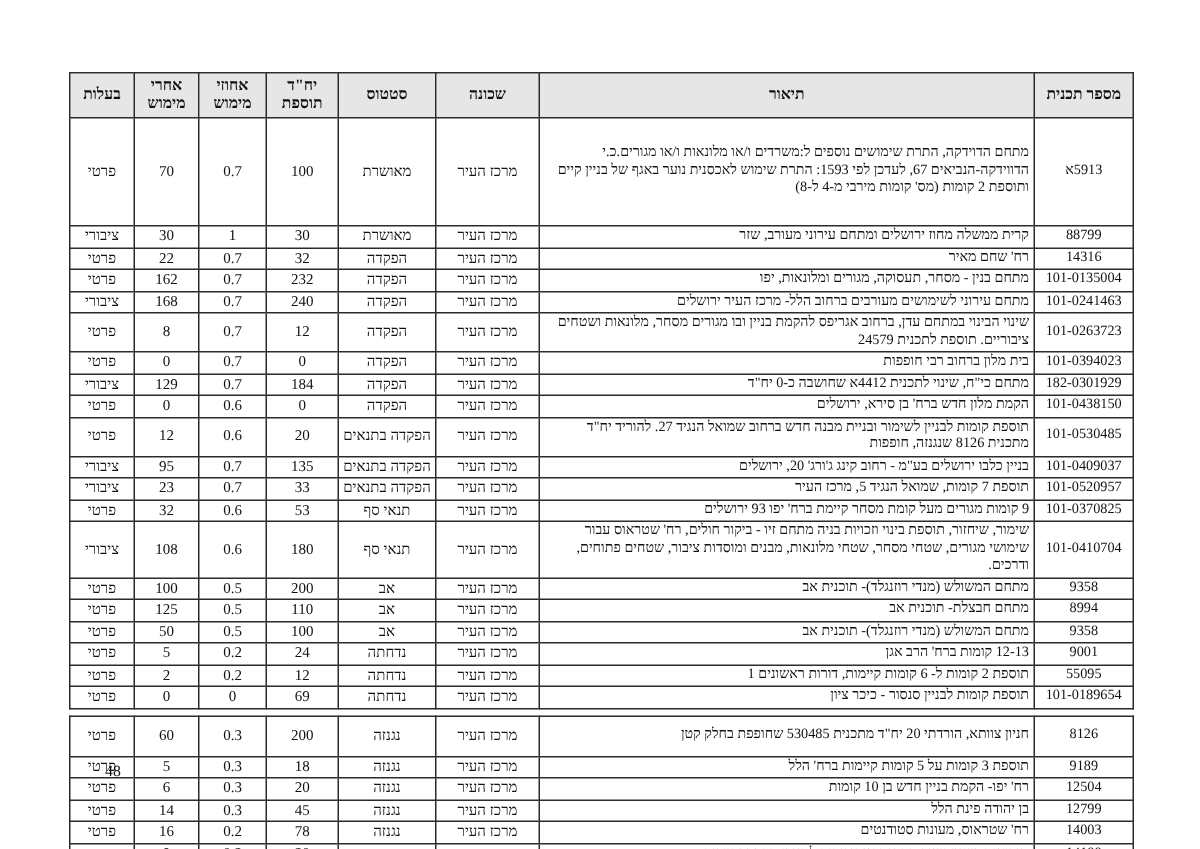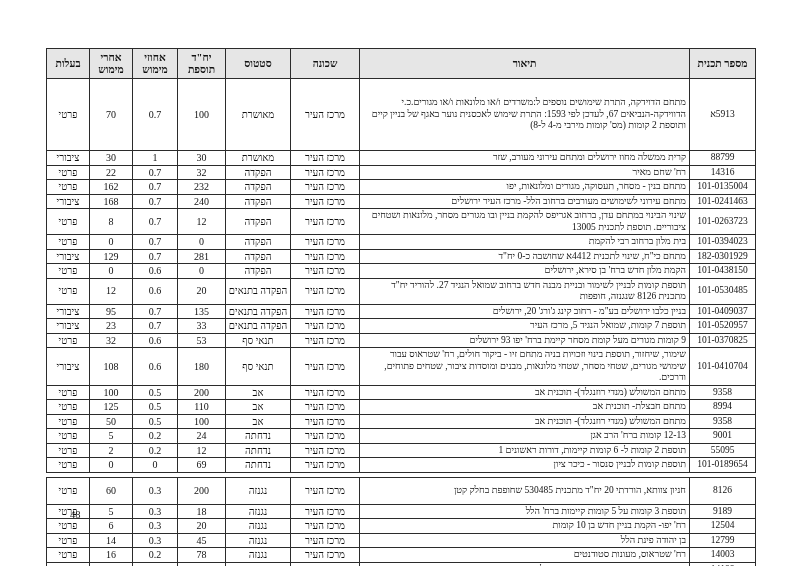--- a/index.html
+++ b/index.html
@@ -139,44 +139,44 @@
             <td class="col-desc">מתחם עירוני לשימושים מעורבים ברחוב הלל- מרכז העיר ירושלים</td>
             <td class="col-area">מרכז העיר</td>
             <td class="col-status">הפקדה</td>
             <td class="col-units">240</td>
             <td class="col-pct">0.7</td>
             <td class="col-after">168</td>
             <td class="col-own">ציבורי</td>
           </tr>
           <tr>
             <td class="col-plan">101-0263723</td>
-            <td class="col-desc">שינוי הבינוי במתחם עדן, ברחוב אגריפס להקמת בניין ובו מגורים מסחר, מלונאות ושטחים ציבוריים. תוספת לתכנית 13005</td>
+            <td class="col-desc">שינוי הבינוי במתחם עדן, ברחוב אגריפס להקמת בניין ובו מגורים מסחר, מלונאות ושטחים ציבוריים. תוספת לתכנית 24579</td>
             <td class="col-area">מרכז העיר</td>
             <td class="col-status">הפקדה</td>
             <td class="col-units">12</td>
             <td class="col-pct">0.7</td>
             <td class="col-after">8</td>
             <td class="col-own">פרטי</td>
           </tr>
           <tr>
             <td class="col-plan">101-0394023</td>
-            <td class="col-desc">בית מלון ברחוב רבי להקמת</td>
+            <td class="col-desc">בית מלון ברחוב רבי חופפות</td>
             <td class="col-area">מרכז העיר</td>
             <td class="col-status">הפקדה</td>
             <td class="col-units">0</td>
             <td class="col-pct">0.7</td>
             <td class="col-after">0</td>
             <td class="col-own">פרטי</td>
           </tr>
           <tr>
             <td class="col-plan">182-0301929</td>
             <td class="col-desc">מתחם כי"ח, שינוי לתכנית 4412א שחושבה כ-0 יח"ד</td>
             <td class="col-area">מרכז העיר</td>
             <td class="col-status">הפקדה</td>
-            <td class="col-units">281</td>
+            <td class="col-units">184</td>
             <td class="col-pct">0.7</td>
             <td class="col-after">129</td>
             <td class="col-own">ציבורי</td>
           </tr>
           <tr>
             <td class="col-plan">101-0438150</td>
             <td class="col-desc">הקמת מלון חדש ברח' בן סירא, ירושלים</td>
             <td class="col-area">מרכז העיר</td>
             <td class="col-status">הפקדה</td>
             <td class="col-units">0</td>

